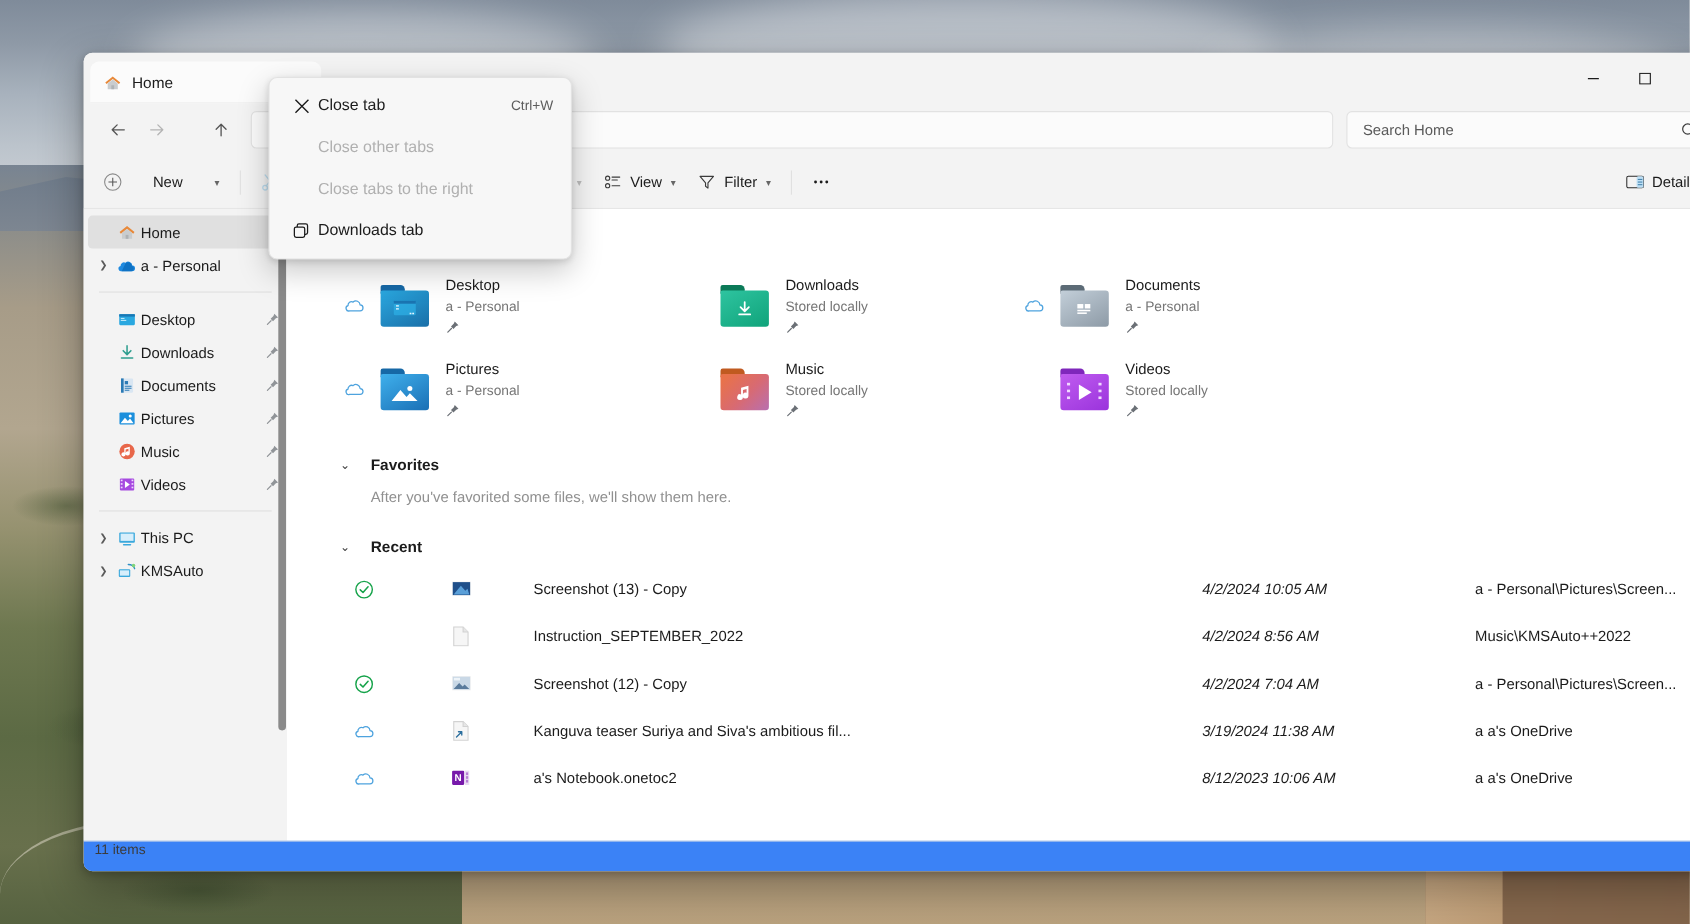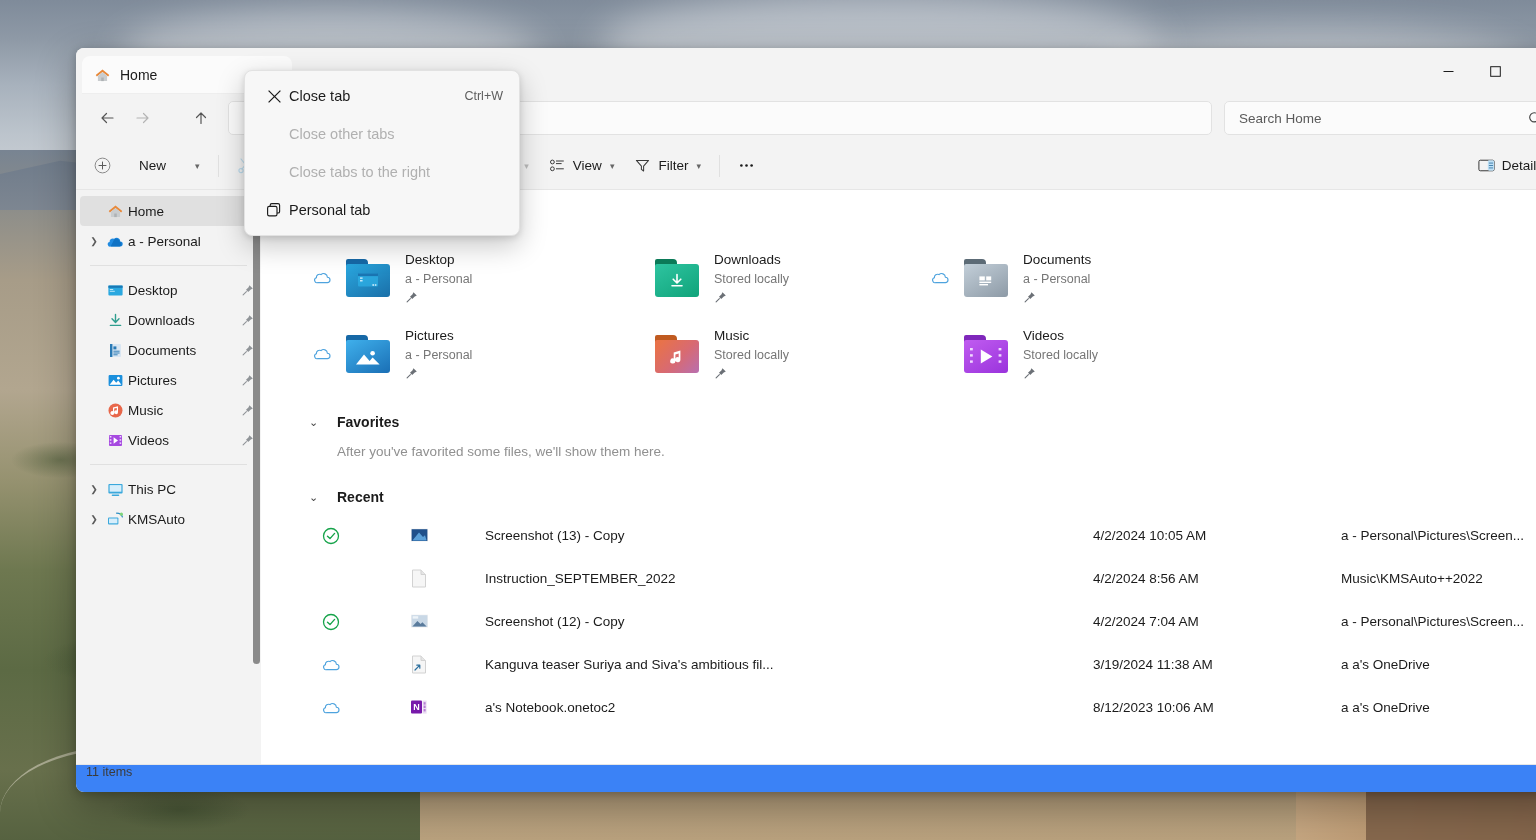--- a/index.html
+++ b/index.html
@@ -235,21 +235,21 @@
   }
 
   
   .fav-empty { font-size: 13.5px; color: #909090; margin: 14px 0 0 28px; }
 
   
   .rec-row { height: 43px; display: flex; align-items: center; font-size: 13.5px; color: #1b1b1b; gap: 48px; }
   .rec-status { width: 44px; flex: none; display: flex; align-items: center; justify-content: center; }
   .rec-icon { width: 36px; flex: none; display: flex; align-items: center; justify-content: center; }
   .rec-name { width: 560px; flex: none; overflow: hidden; white-space: nowrap; }
-  .rec-date { width: 200px; flex: none; color: #1b1b1b; }
+  .rec-date { width: 200px; flex: none; color: #1b1b1b; font-style: italic; }
   .rec-path { flex: 1; color: #1b1b1b; overflow: hidden; white-space: nowrap; }
 
   
   .statusbar {
     height: 28px; flex: none; background: #3b82f6;
     border-top: 1px solid #e6e6e6;
     display: flex; align-items: flex-start; padding-left: 10px;
     font-size: 12.5px; color: #3b3b3b;
   }
 
@@ -948,15 +948,15 @@
     <span class="ctx-ic"></span>
     <span class="ctx-lbl">Close tabs to the right</span>
   </div>
   <div class="ctx-item">
     <span class="ctx-ic">
       <svg width="16" height="16" viewBox="0 0 16 16">
           <rect x="4.2" y="1.6" width="9.4" height="9.4" rx="1.6" stroke="#1b1b1b" stroke-width="1.15" fill="none"></rect>
           <rect x="1.6" y="4.4" width="9.4" height="9.4" rx="1.6" stroke="#1b1b1b" stroke-width="1.15" fill="#f7f7f7"></rect>
         </svg>
     </span>
-    <span class="ctx-lbl">Personal tab</span>
+    <span class="ctx-lbl">Downloads tab</span>
   </div>
 </div>
 
 </body></html>

